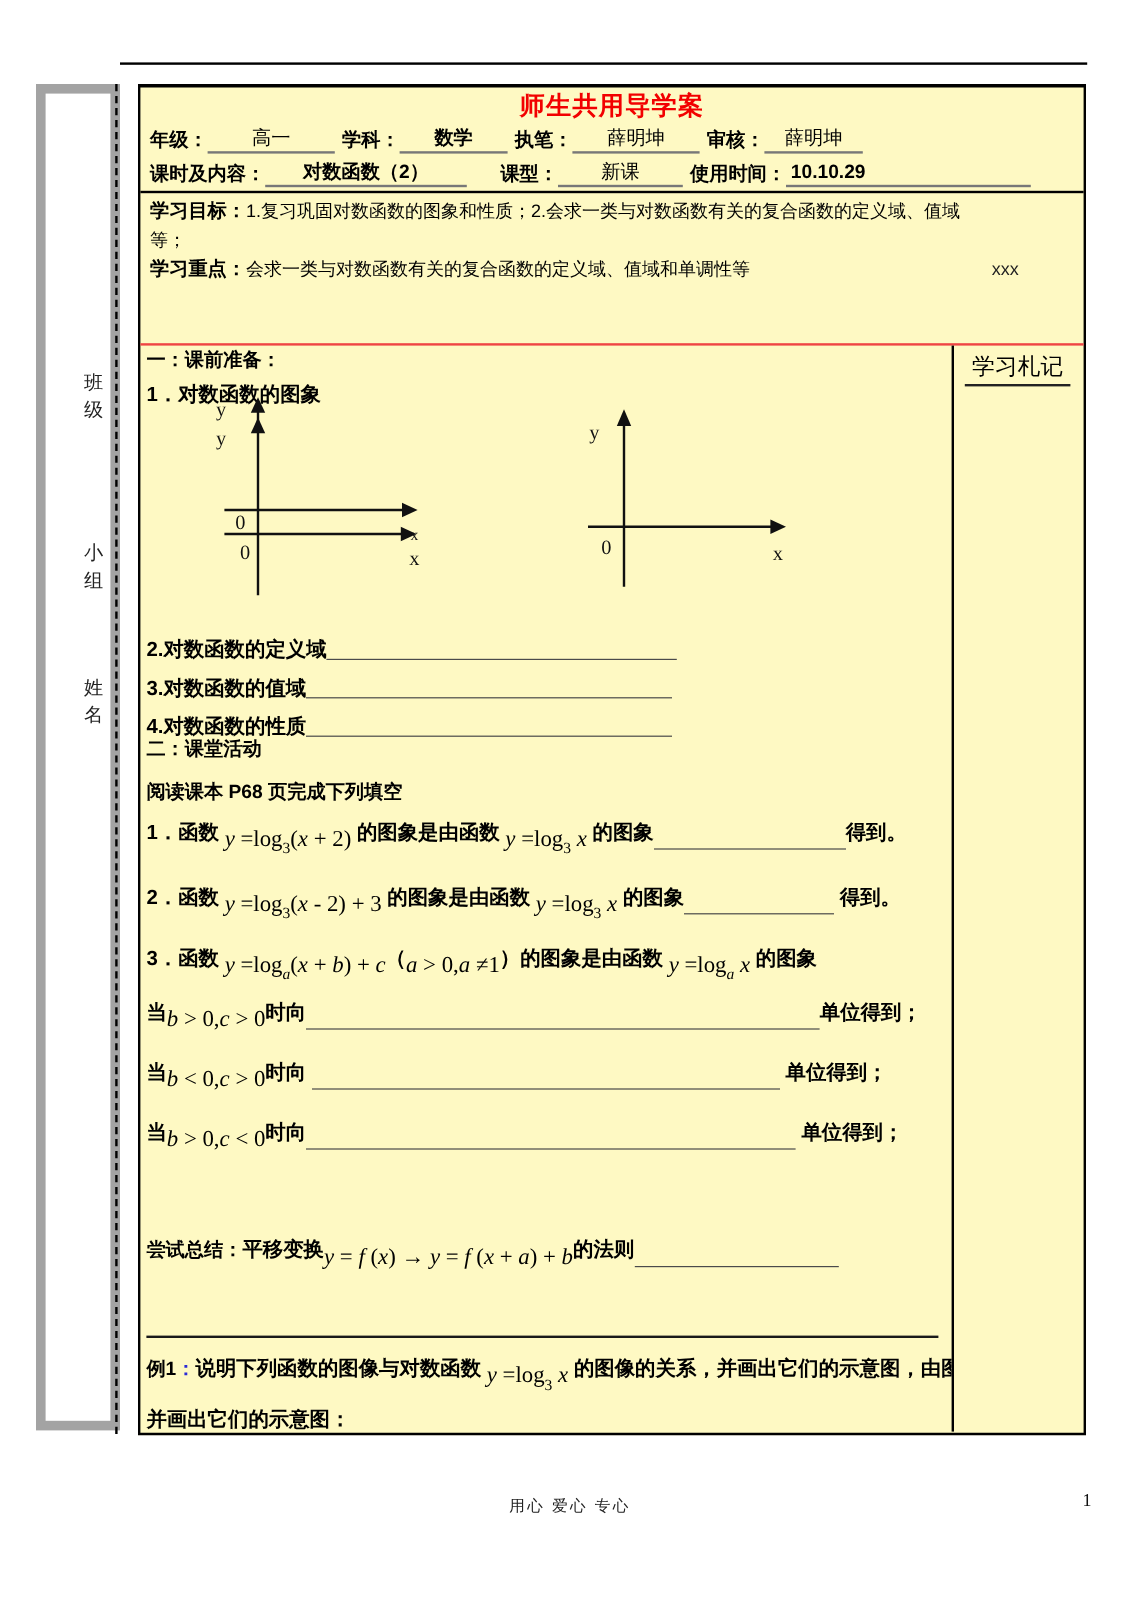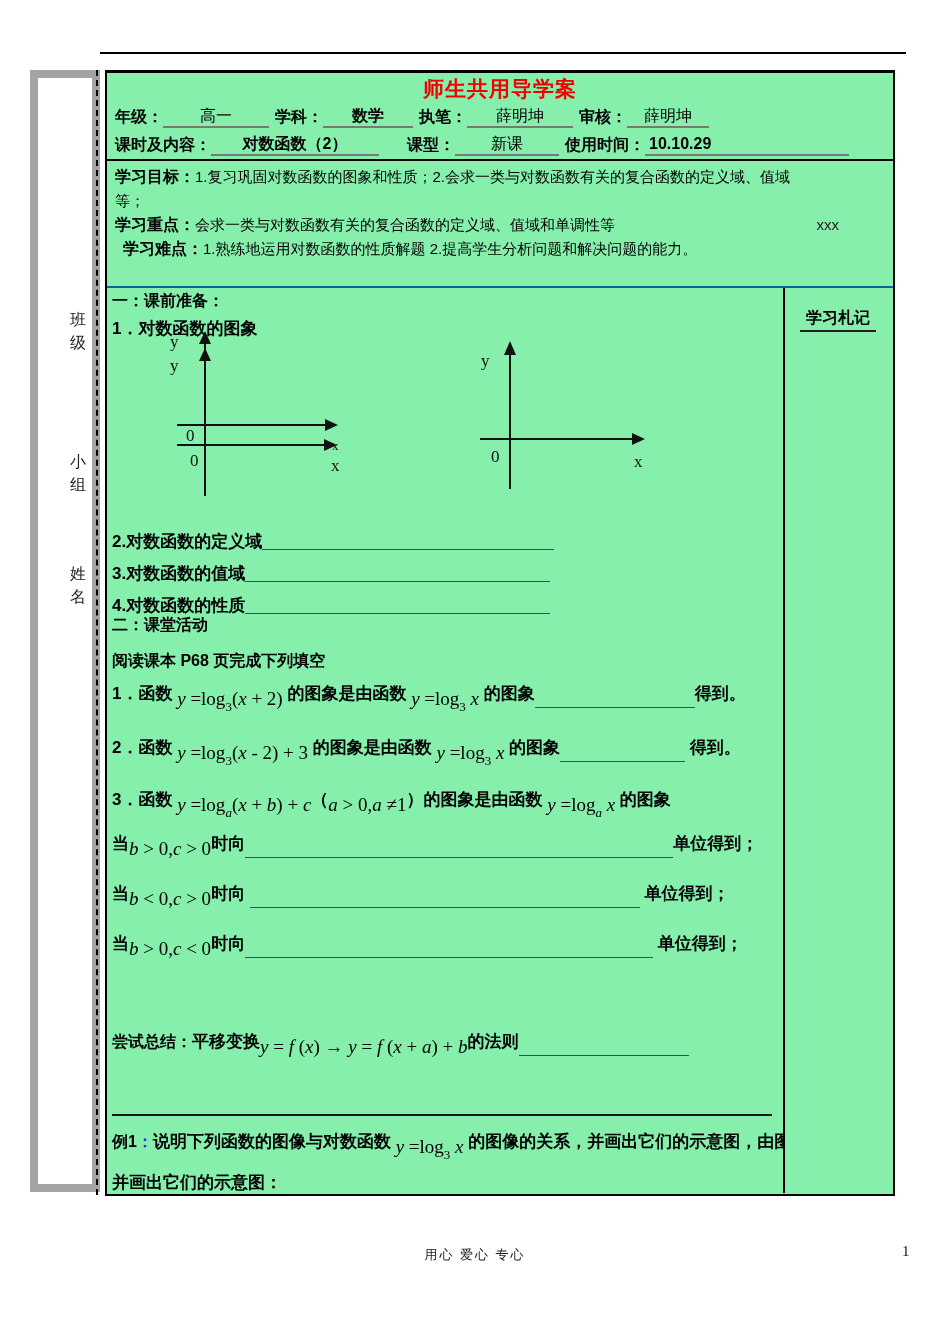--- a/index.html
+++ b/index.html
@@ -6,39 +6,39 @@
   body{width:950px;height:1344px;position:relative;font-family:"Liberation Sans",sans-serif;color:#000;}
   .page{position:absolute;inset:0;}
   .top-rule{position:absolute;left:100px;top:52px;width:806px;border-top:2px solid #000;}
 
   
   .side-box{position:absolute;left:30px;top:70px;width:54px;height:1106px;border:8px solid #a3a3a3;text-align:center;}
   .side-label{position:absolute;left:31px;width:18px;font-size:16px;line-height:23px;word-break:break-all;color:#222;}
   .dashed-line{position:absolute;left:96px;top:70px;height:1125px;width:0;border-left:2px dashed #000;}
 
   
-  .doc{position:absolute;left:105px;top:70px;width:786px;height:1121px;border:2px solid #000;border-top:3px solid #000;background:#86efac;}
+  .doc{position:absolute;left:115px;top:70px;width:786px;height:1121px;border:2px solid #000;border-top:3px solid #000;background:#fef9c3;}
   .doc-title{height:30px;line-height:31px;text-align:center;font-size:21px;font-weight:bold;color:#f20000;letter-spacing:1px;}
   .info-row{display:flex;align-items:center;height:28px;padding:0 8px;font-size:16px;white-space:nowrap;}
   .info-label{font-weight:bold;}
   .info-value{display:inline-block;text-align:center;border-bottom:2px solid #787878;line-height:20px;margin-right:6px;}
   .v-bold{font-weight:bold;}
 
   .objectives{border-top:2px solid #000;height:119px;padding:4px 8px 2px;font-size:15px;line-height:24px;}
   .obj-line{white-space:nowrap;}
   .obj-label{font-weight:bold;font-size:16px;}
   .indent3{margin-left:92px;}
   .obj-flex{display:flex;}
   .xxx-note{margin-left:auto;padding-right:46px;color:#222;}
   .indent-s{margin-left:8px;}
 
-  .body-row{display:flex;border-top:2px solid #0369a1;height:905px;}
+  .body-row{display:flex;border-top:2px solid #ef4444;height:905px;}
   .body-left{position:relative;width:676px;overflow:hidden;}
   .notes-col{width:106px;border-left:2px solid #000;text-align:center;}
-  .notes-title{display:inline-block;margin-top:20px;font-weight:bold;font-size:16px;border-bottom:2px solid #222;padding:0 6px 1px;}
+  .notes-title{display:inline-block;margin-top:5px;font-weight:normal;font-size:19px;border-bottom:2px solid #222;padding:0 6px 1px;}
 
   .line{position:absolute;left:5px;white-space:nowrap;font-size:15px;line-height:22px;}
   .seg-t{font-size:17px;font-weight:bold;}
   .seg-bt{font-weight:bold;font-size:16px;}
   .seg-v{font-family:"Liberation Serif",serif;font-style:italic;font-size:19px;position:relative;top:6px;}
   .seg-o{font-family:"Liberation Serif",serif;font-size:19px;position:relative;top:6px;text-align:right;}
   .seg-s{font-family:"Liberation Serif",serif;font-size:13px;position:relative;top:12px;}
   .seg-si{font-family:"Liberation Serif",serif;font-style:italic;font-size:13px;position:relative;top:12px;}
   .seg-b{display:inline-block;border-bottom:1.5px solid #4a4a4a;height:16px;position:relative;top:3px;}
   .seg-bm{display:inline-block;border-bottom:1.5px solid #4a4a4a;height:16px;position:relative;top:9px;}
@@ -95,23 +95,20 @@
     <div class="objectives">
       <div class="obj-line">
         <span class="obj-label">学习目标：</span><span>1.复习巩固对数函数的图象和性质；2.会求一类与对数函数有关的复合函数的定义域、值域</span>
       </div>
       <div class="obj-line">等；</div>
       <div class="obj-line obj-flex">
         <span class="obj-label">学习重点：</span>
           <span>会求一类与对数函数有关的复合函数的定义域、值域和单调性等</span>
         <span class="xxx-note">xxx</span>
       </div>
-      <div class="obj-line indent-s">
-        <span class="obj-label">学习难点：</span><span>1.熟练地运用对数函数的性质解题 2.提高学生分析问题和解决问题的能力。</span>
-      </div>
     </div>
 
     <div class="body-row">
       <div class="body-left">
 
         <div class="line" style="top:2px"><span class="seg-bt">一：课前准备：</span></div>
         <div class="line" style="top:30px"><span class="seg-t">1．对数函数的图象</span></div>
 
         <svg class="graph" style="left:28px;top:42px" width="212" height="172" viewBox="0 0 212 172">
           <line x1="70" y1="10" x2="70" y2="166"></line>

